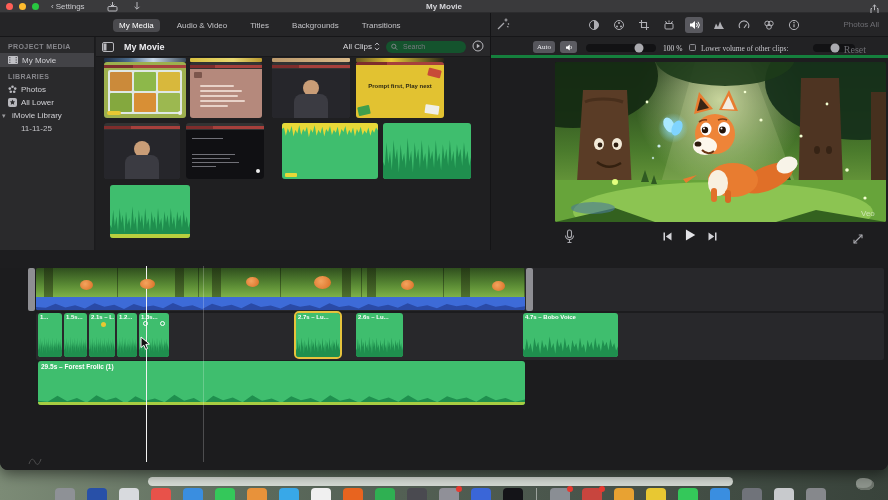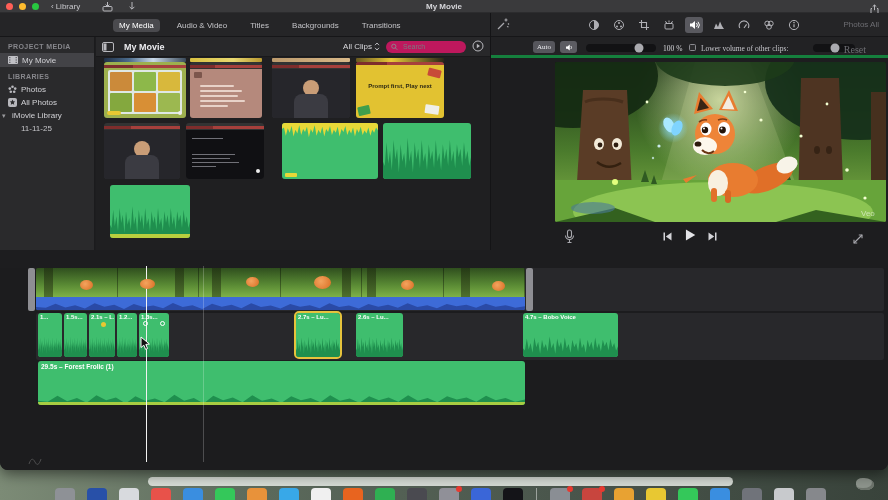--- a/index.html
+++ b/index.html
@@ -50,21 +50,21 @@
   .sb-item.sel{background:#434347;height:14px;}
   .sb-sub{padding-left:21px;height:13px;display:flex;align-items:center;color:#c4c4c8;}
   .sb-chev{color:#9a9a9e;font-size:7px;width:6px;margin-left:2px;}
 
   
   .browser{position:absolute;left:96px;top:37px;width:394px;height:213px;background:#1f1f21;}
   .br-head{position:absolute;left:0;top:0;right:0;height:20px;background:#28282a;border-bottom:1px solid #19191b;
     display:flex;align-items:center;padding:0 6px;gap:6px;}
   .br-title{font-size:9px;font-weight:bold;color:#ececf0;margin-left:4px;}
   .br-filter{margin-left:auto;display:flex;align-items:center;gap:2px;font-size:8px;color:#d8d8dc;}
-  .br-search{width:80px;height:12px;background:#be185d;border-radius:6px;display:flex;align-items:center;gap:3px;padding:0 5px;}
+  .br-search{width:80px;height:12px;background:#14532d;border-radius:6px;display:flex;align-items:center;gap:3px;padding:0 5px;}
   .br-search input{background:transparent;border:none;outline:none;color:#cfcfd4;font-size:7px;width:60px;
     font-family:"Liberation Sans",sans-serif;}
   .br-search input::placeholder{color:#7a7a80;}
   .sliver{position:absolute;top:21px;height:4px;border-radius:1px;}
   .thumb{position:absolute;border-radius:3px;overflow:hidden;background:#333;}
   .red-strip{position:absolute;top:3px;left:0;right:0;height:3px;background:#a6403c;}
   .red-strip::after{content:"";position:absolute;left:0;top:0;height:100%;width:35%;background:#7e2d2c;}
   
   .th-grid{position:absolute;inset:8px 4px 4px 4px;display:grid;grid-template-columns:1fr 1fr 1fr;grid-auto-rows:1fr;gap:2px;background:#dfe8e4;padding:2px;border-radius:2px;}
   .th-grid div{border-radius:1px;}
@@ -206,21 +206,21 @@
   </div>
 
   <div class="app">
 
     <div class="titlebar">
       <span class="tl-dot" style="background:#ff5f57"></span>
       <span class="tl-dot" style="background:#febc2e"></span>
       <span class="tl-dot" style="background:#28c840"></span>
       <span class="tb-back">
         <span>‹</span>
-        <span>Library</span>
+        <span>Settings</span>
       </span>
       <span class="tb-ic">
         <svg width="11" height="11" viewBox="0 0 11 11">
             <g stroke="#b8b8bd" fill="none" stroke-width="1">
               <rect x="1" y="5.5" width="9" height="4.5" rx="1"></rect>
               <path d="M5.5 1v4.2M3.6 3.6l1.9 1.9 1.9-1.9"></path>
             </g>
           </svg>
       </span>
       <span class="tb-ic" style="margin-left:14px">
@@ -354,21 +354,21 @@
               <circle cx="4.5" cy="4.5" r="1.1" fill="#2a2a2c"></circle>
             </g>
           </svg>
         <span>Photos</span>
       </div>
       <div class="sb-item">
         <svg width="9" height="9" viewBox="0 0 9 9">
             <rect x="0" y="0" width="9" height="9" rx="2" fill="#b8b8bd"></rect>
             <path d="M4.5 1.6l.8 1.7 1.9.2-1.4 1.3.4 1.9-1.7-1-1.7 1 .4-1.9L1.8 3.5l1.9-.2z" fill="#2a2a2c"></path>
           </svg>
-        <span>All Photos</span>
+        <span>All Lower</span>
       </div>
       <div class="sb-item" style="padding-left:0">
         <span class="sb-chev">▾</span>
         <span>iMovie Library</span>
       </div>
       <div class="sb-sub">
         <span>11-11-25</span>
       </div>
     </div>
 

